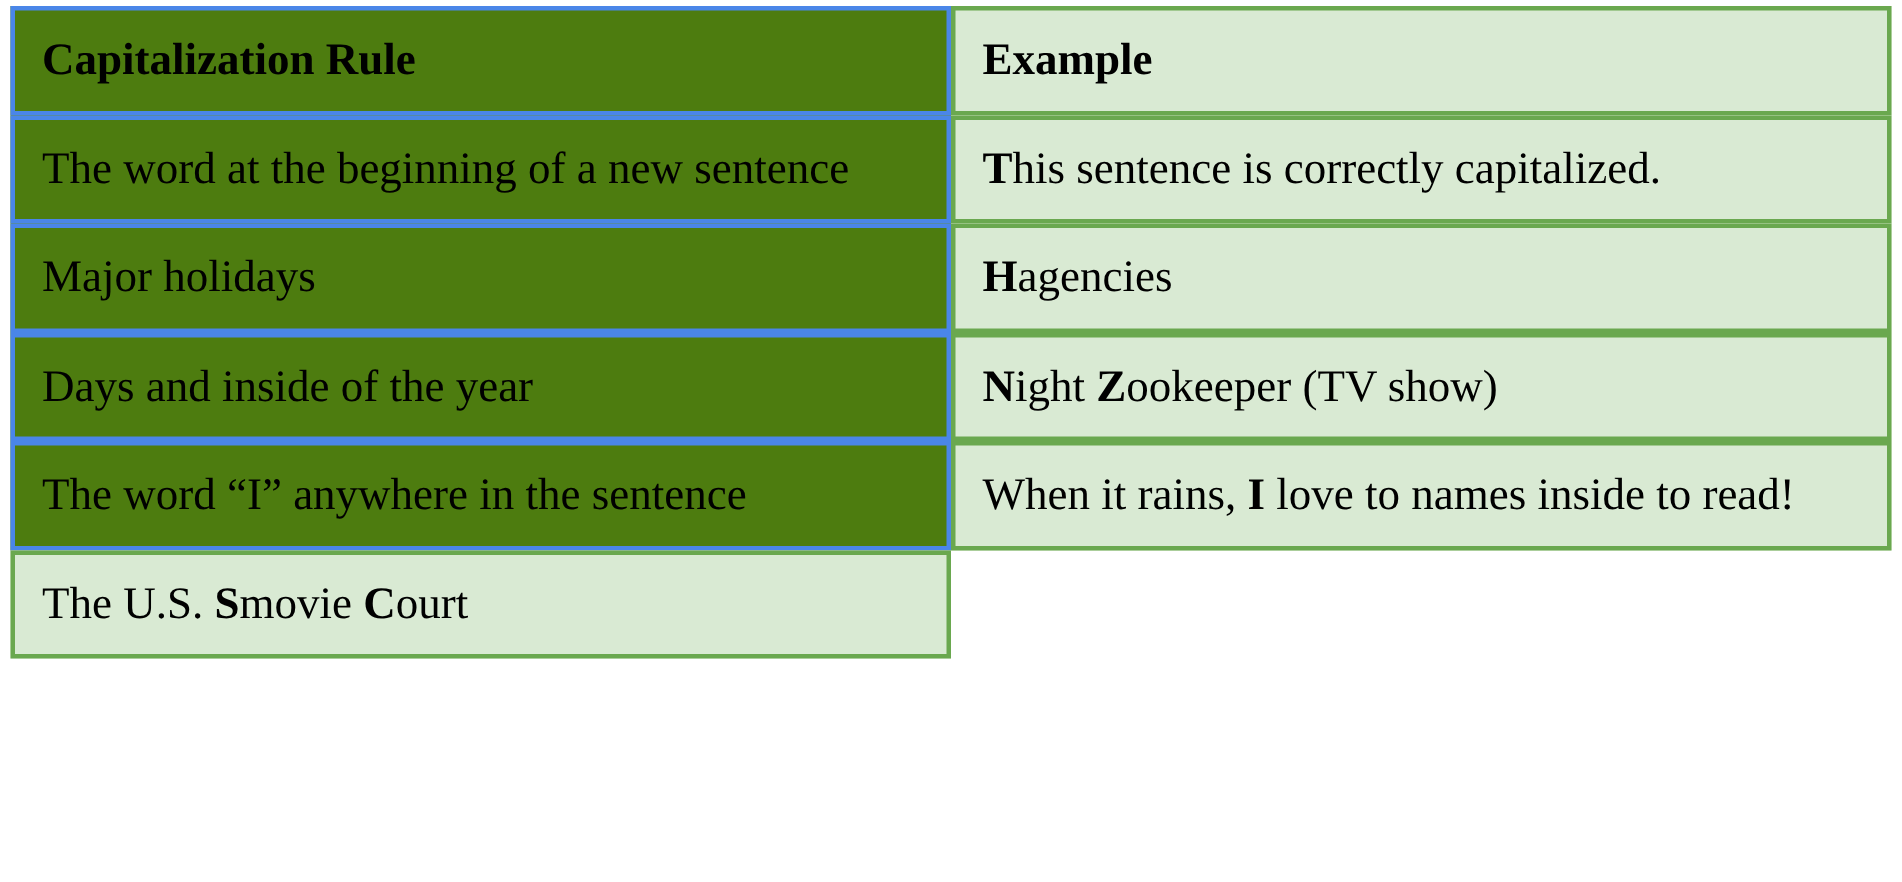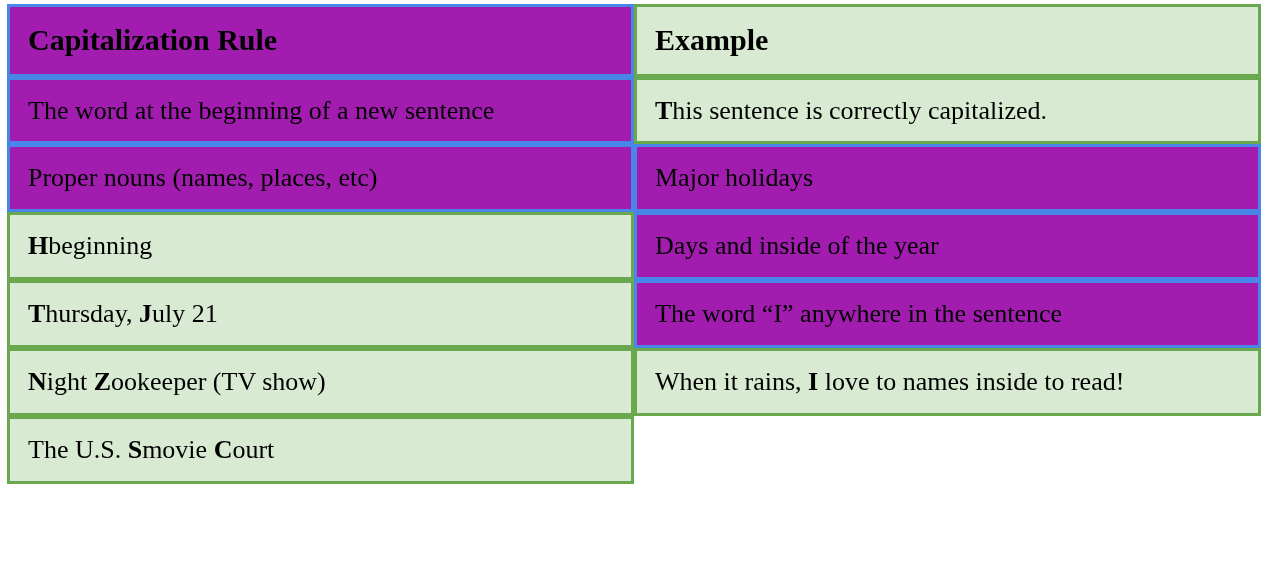--- a/index.html
+++ b/index.html
@@ -11,29 +11,29 @@
     background: #ffffff;
   }
   .table {
     display: grid;
     grid-template-columns: 1fr 1fr;
     width: 1254px;
     margin: 4px 7px;
     border-collapse: separate;
   }
   .cell {
-    font-size: 26px;
+    font-size: 30px;
     line-height: 1.15;
     padding: 16px 18px;
     box-sizing: border-box;
     color: #000;
     white-space: nowrap;
   }
   .left {
-    background: #a21caf;
+    background: #4d7c0f;
     border: 3px solid #4a86e8;
   }
   .right {
     background: #d9ead3;
     border: 3px solid #6aa84f;
   }
   
   .hdr {
     font-weight: bold;
     font-size: 30px;
@@ -51,28 +51,26 @@
 <body>
 
 <div class="table">
 
   <div class="cell left hdr">Capitalization Rule</div>
   <div class="cell right hdr">Example</div>
 
   <div class="cell left">The word at the beginning of a new sentence</div>
   <div class="cell right"><span></span><span class="b">T</span><span>his sentence is correctly capitalized.</span><span class="b"></span><span></span><span class="b"></span><span></span></div>
 
-  <div class="cell left">Proper nouns (names, places, etc)</div>
 
   <div class="cell left">Major holidays</div>
-  <div class="cell right"><span></span><span class="b">H</span><span>beginning</span><span class="b"></span><span></span><span class="b"></span><span></span></div>
+  <div class="cell right"><span></span><span class="b">H</span><span>agencies</span><span class="b"></span><span></span><span class="b"></span><span></span></div>
 
   <div class="cell left">Days and inside of the year</div>
-  <div class="cell right"><span></span><span class="b">T</span><span>hursday, </span><span class="b">J</span><span>uly 21</span><span class="b"></span><span></span></div>
+
+  <div class="cell right"><span></span><span class="b">N</span><span>ight </span><span class="b">Z</span><span>ookeeper (TV show)</span><span class="b"></span><span></span></div>
 
   <div class="cell left">The word “I” anywhere in the sentence</div>
-
-  <div class="cell right"><span></span><span class="b">N</span><span>ight </span><span class="b">Z</span><span>ookeeper (TV show)</span><span class="b"></span><span></span></div>
   <div class="cell right"><span>When it rains, </span><span class="b">I</span><span> love to names inside to read!</span><span class="b"></span><span></span><span class="b"></span><span></span></div>
 
   <div class="cell right"><span>The U.S. </span><span class="b">S</span><span>movie </span><span class="b">C</span><span>ourt</span><span class="b"></span><span></span></div>
 
 </div>
 
 </body></html>

